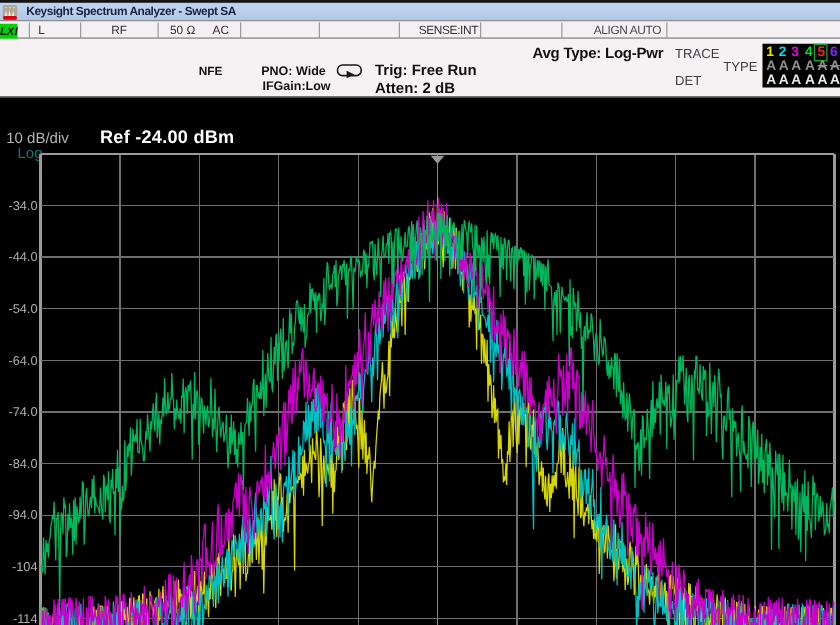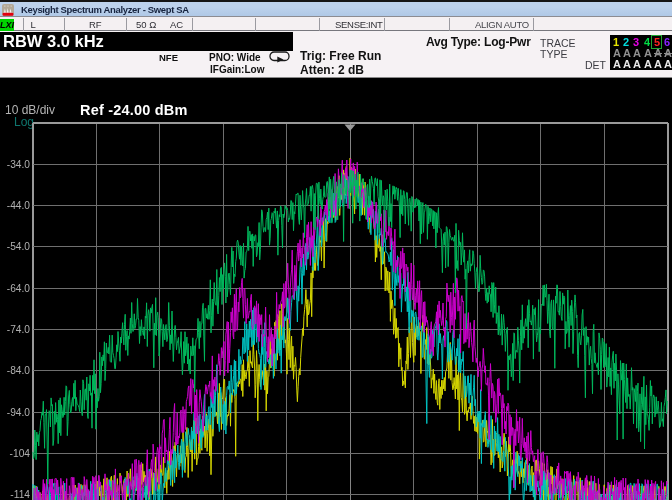--- a/index.html
+++ b/index.html
@@ -32,34 +32,33 @@
     <div class="abs" style="left:0;top:2px;width:14px;height:13px;background:#00d300;color:#000;font-size:9px;font-weight:bold;font-style:italic;text-align:center;line-height:13px">LXI</div>
     <span class="abs" style="left:30.5px;top:2px;font-size:9.5px;color:#2e2e34">L</span>
     <span class="abs" style="left:89px;top:2px;font-size:9.5px;color:#2e2e34">RF</span>
     <span class="abs" style="left:136px;top:2px;font-size:9.5px;color:#2e2e34">50 Ω</span>
     <span class="abs" style="left:170px;top:2px;font-size:9.5px;color:#2e2e34">AC</span>
     <span class="abs" style="left:335px;top:2px;font-size:9.5px;letter-spacing:-0.3px;color:#2e2e34">SENSE:INT</span>
     <span class="abs" style="left:475px;top:2px;font-size:9.5px;letter-spacing:-0.3px;color:#46464c">ALIGN AUTO</span>
   </div>
 
   <div class="abs" style="left:0;top:31px;width:672px;height:46px;background:#f6f2f4">
-    <div class="abs" style="left:0;top:1px;width:293px;height:19px;background:#000;color:#fff;font-size:16.5px;font-weight:bold;padding-left:3px;line-height:19px">RBW 3.0 kHz</div>
     <span class="abs" style="left:159px;top:21px;font-size:9.5px;font-weight:bold;color:#111">NFE</span>
     <span class="abs" style="left:209px;top:20.5px;font-size:10px;font-weight:bold;color:#111">PNO: Wide</span>
     <svg class="abs" style="left:269px;top:20px" width="22" height="14" viewBox="0 0 22 14">
       <rect x="1" y="1" width="19" height="8.5" rx="4" fill="none" stroke="#1a1a1a" stroke-width="1.3"></rect>
       <path d="M8.3 5.6 L8.3 11.6 L14.5 8.6 Z" fill="#1a1a1a"></path>
     </svg>
     <span class="abs" style="left:210px;top:32.5px;font-size:10px;font-weight:bold;color:#111">IFGain:Low</span>
     <span class="abs" style="left:300px;top:18px;font-size:12px;font-weight:bold;color:#111">Trig: Free Run</span>
     <span class="abs" style="left:300px;top:32px;font-size:12px;font-weight:bold;color:#111">Atten: 2 dB</span>
     <span class="abs" style="left:426px;top:4px;font-size:12px;letter-spacing:-0.2px;font-weight:bold;color:#111">Avg Type: Log-Pwr</span>
     <div class="abs" style="left:540px;top:6px;width:66px;text-align:left;font-size:10.5px;color:#3c3c42">TRACE</div>
-    <div class="abs" style="left:540px;top:17px;width:66px;font-size:10.5px;color:#3c3c42">TYPE</div>
-    <div class="abs" style="left:540px;top:28px;width:66px;text-align:right;font-size:10.5px;color:#3c3c42">DET</div>
+    <div class="abs" style="left:540px;top:17px;width:66px;text-align:right;font-size:10.5px;color:#3c3c42">TYPE</div>
+    <div class="abs" style="left:540px;top:28px;width:66px;text-align:left;font-size:10.5px;color:#3c3c42">DET</div>
     <div class="abs" style="left:610px;top:4px;width:62px;height:35px;background:#000;font-size:11px">
       <div class="abs" style="left:0;top:1px;width:62px;height:12px">
           <span style="position:absolute;left:3px;top:0px;color:#e6e600;font-weight:bold">1</span>
           <span style="position:absolute;left:13px;top:0px;color:#00dede;font-weight:bold">2</span>
           <span style="position:absolute;left:23px;top:0px;color:#e600e6;font-weight:bold">3</span>
           <span style="position:absolute;left:34px;top:0px;color:#00dd44;font-weight:bold">4</span>
           <div style="position:absolute;left:41px;top:-1px;width:11px;height:14px;border:1px solid #1fa52f"></div>
           <span style="position:absolute;left:44px;top:0px;color:#ff2020;font-weight:bold">5</span>
           <span style="position:absolute;left:54px;top:0px;color:#8822ff;font-weight:bold">6</span>
         </div>

